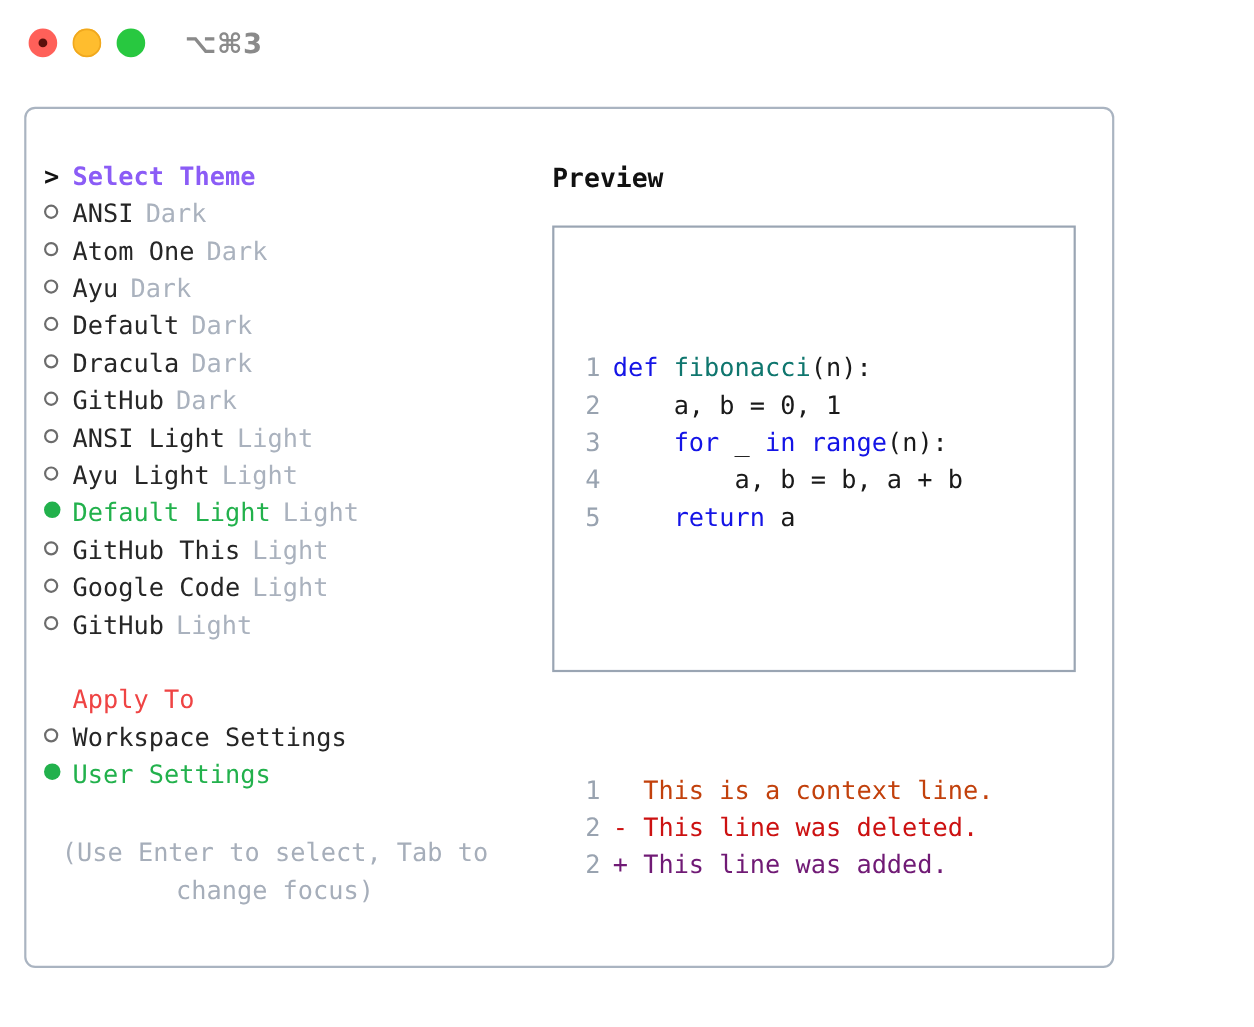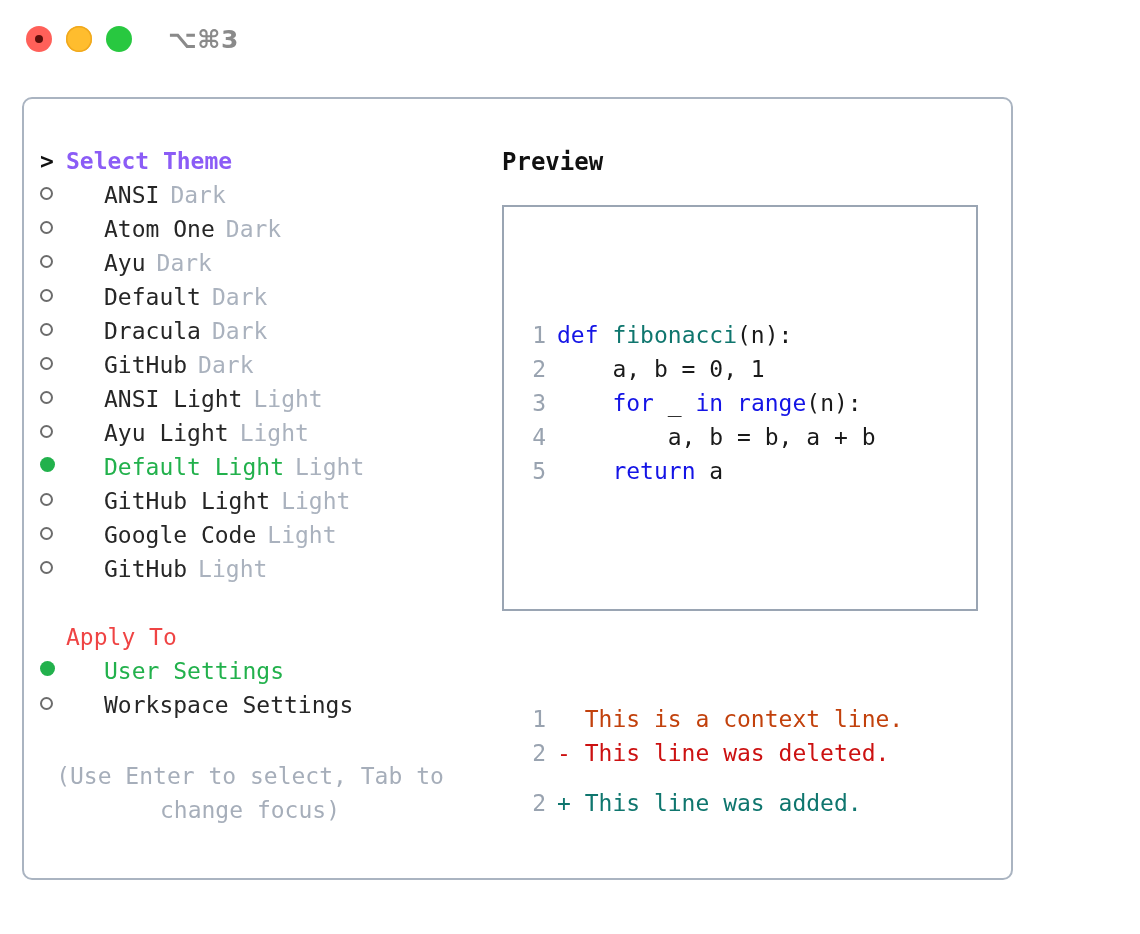--- a/index.html
+++ b/index.html
@@ -126,21 +126,21 @@
     box-sizing: border-box;
     display: block;
   }
   .circle-filled {
     width: 15px; height: 15px;
     border-radius: 50%;
     background: #22b14c;
     display: block;
   }
 
-  .opt-name { color: #262626; margin-left: 38px; }
+  .opt-name { color: #262626; }
   .opt-name.selected { color: #22b14c; }
   .opt-tag {
     color: #aab2be;
     margin-left: 11px;
   }
 
   .spacer-row { height: 34px; }
 
   .section-head {
     color: #ef4444;
@@ -196,21 +196,21 @@
     flex: 0 0 auto;
     margin-right: 11px;
   }
   .tok-kw  { color: #1414e6; }
   .tok-fn  { color: #0f766e; }
   .tok-pl  { color: #1a1a1a; }
   .blank-line { height: 34px; }
 
   .dl-ctx { color: #c2410c; margin-top: 44px; }
   .dl-del { color: #cc1111; }
-  .dl-add { color: #0f766e; margin-top: 16px; }
+  .dl-add { color: #701a75; }
 </style>
 </head>
 <body>
 
 <div id="window">
 
   <div id="titlebar">
     <span class="dot red"></span>
     <span class="dot yellow"></span>
     <span class="dot green"></span>
@@ -228,33 +228,33 @@
         <div id="theme-items">
             <div class="row"><span class="bullet"><span class="circle-open"></span></span><span class="opt-name">ANSI</span><span class="opt-tag">Dark</span></div>
             <div class="row"><span class="bullet"><span class="circle-open"></span></span><span class="opt-name">Atom One</span><span class="opt-tag">Dark</span></div>
             <div class="row"><span class="bullet"><span class="circle-open"></span></span><span class="opt-name">Ayu</span><span class="opt-tag">Dark</span></div>
             <div class="row"><span class="bullet"><span class="circle-open"></span></span><span class="opt-name">Default</span><span class="opt-tag">Dark</span></div>
             <div class="row"><span class="bullet"><span class="circle-open"></span></span><span class="opt-name">Dracula</span><span class="opt-tag">Dark</span></div>
             <div class="row"><span class="bullet"><span class="circle-open"></span></span><span class="opt-name">GitHub</span><span class="opt-tag">Dark</span></div>
             <div class="row"><span class="bullet"><span class="circle-open"></span></span><span class="opt-name">ANSI Light</span><span class="opt-tag">Light</span></div>
             <div class="row"><span class="bullet"><span class="circle-open"></span></span><span class="opt-name">Ayu Light</span><span class="opt-tag">Light</span></div>
             <div class="row"><span class="bullet"><span class="circle-filled"></span></span><span class="opt-name selected">Default Light</span><span class="opt-tag">Light</span></div>
-            <div class="row"><span class="bullet"><span class="circle-open"></span></span><span class="opt-name">GitHub Light</span><span class="opt-tag">Light</span></div>
+            <div class="row"><span class="bullet"><span class="circle-open"></span></span><span class="opt-name">GitHub This</span><span class="opt-tag">Light</span></div>
             <div class="row"><span class="bullet"><span class="circle-open"></span></span><span class="opt-name">Google Code</span><span class="opt-tag">Light</span></div>
             <div class="row"><span class="bullet"><span class="circle-open"></span></span><span class="opt-name">GitHub</span><span class="opt-tag">Light</span></div>
           </div>
 
         <div class="spacer-row"></div>
 
         <div class="row section-head">
           <span>Apply To</span>
         </div>
         <div id="apply-items">
+            <div class="row"><span class="bullet"><span class="circle-open"></span></span><span class="opt-name">Workspace Settings</span></div>
             <div class="row"><span class="bullet"><span class="circle-filled"></span></span><span class="opt-name selected">User Settings</span></div>
-            <div class="row"><span class="bullet"><span class="circle-open"></span></span><span class="opt-name">Workspace Settings</span></div>
           </div>
       </div>
 
       <div id="hint">(Use Enter to select, Tab to change focus)</div>
 
       <div id="right-col">
         <div id="preview-title">Preview</div>
         <div id="preview-box">
           <div id="code">
             <div id="code-lines"><div class="cline"><span class="lno">1</span><span><span class="tok-kw">def </span><span class="tok-fn">fibonacci</span><span class="tok-pl">(n):</span></span></div><div class="cline"><span class="lno">2</span><span><span class="tok-pl">    a, b = 0, 1</span></span></div><div class="cline"><span class="lno">3</span><span><span class="tok-pl">    </span><span class="tok-kw">for</span><span class="tok-pl"> _ </span><span class="tok-kw">in</span><span class="tok-pl"> </span><span class="tok-kw">range</span><span class="tok-pl">(n):</span></span></div><div class="cline"><span class="lno">4</span><span><span class="tok-pl">        a, b = b, a + b</span></span></div><div class="cline"><span class="lno">5</span><span><span class="tok-pl">    </span><span class="tok-kw">return</span><span class="tok-pl"> a</span></span></div></div>

